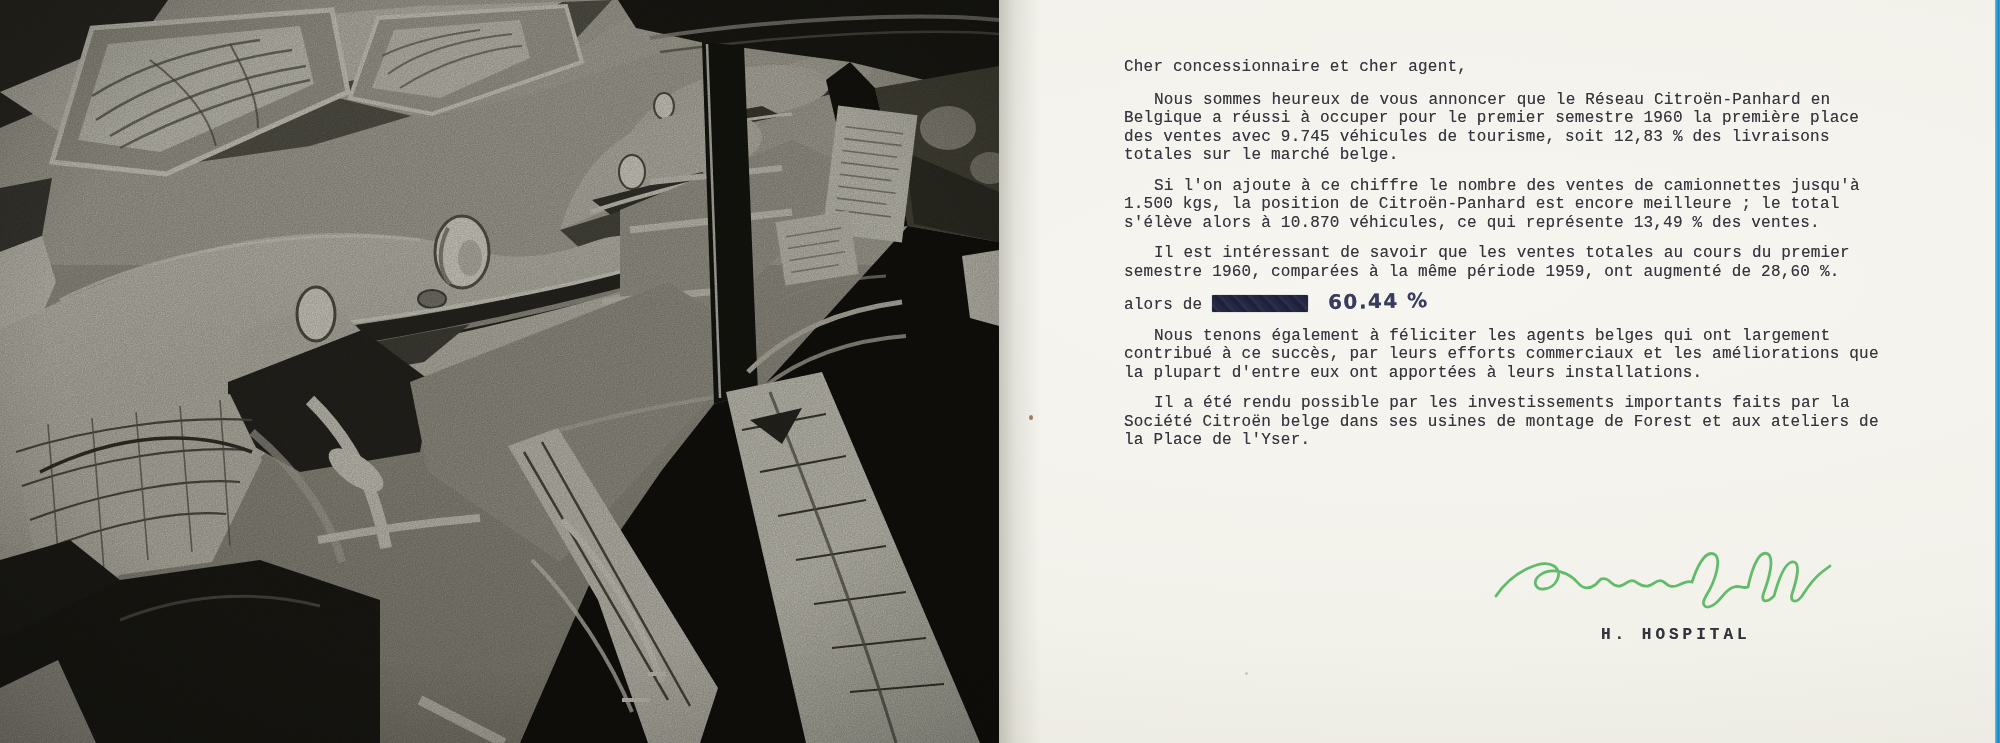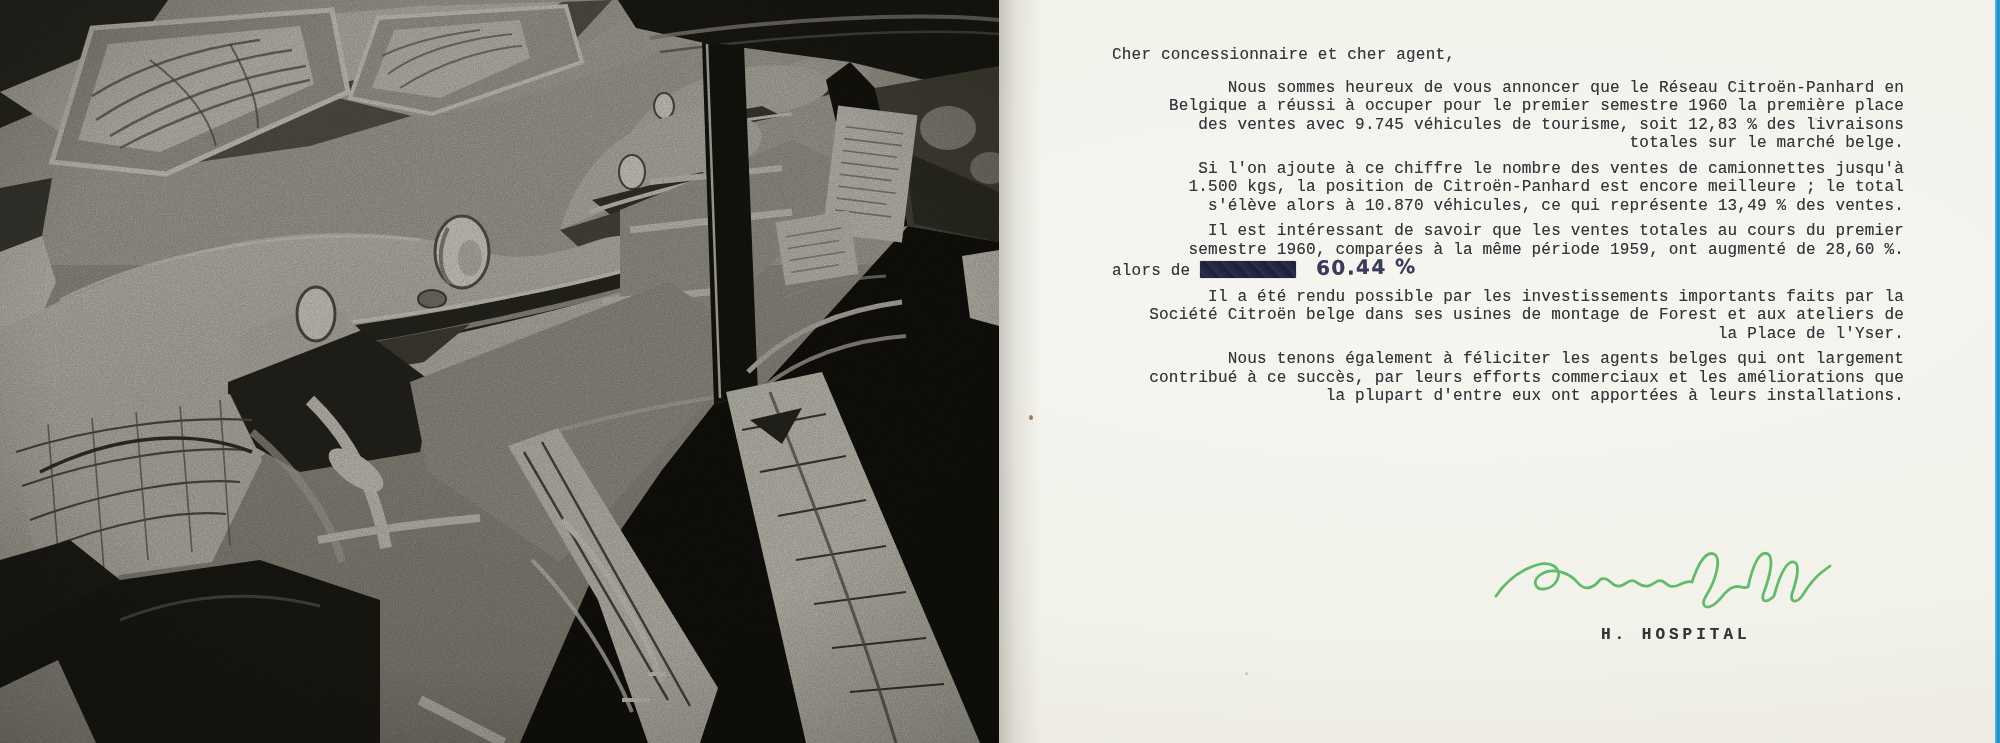--- a/index.html
+++ b/index.html
@@ -13,23 +13,23 @@
   .photo-page svg{display:block;width:100%;height:100%;}
   
   .gutter{position:absolute;left:999px;top:0;width:42px;height:743px;
     background:linear-gradient(to right, rgba(82,79,66,0.28), rgba(82,79,66,0.10) 40%, rgba(82,79,66,0) 100%);}
   
   .letter{
     position:absolute;left:1112px;top:46px;width:792px;
     font-size:16px;line-height:18.5px;letter-spacing:0.2px;
     color:#35353e;text-shadow:0 0 0.5px rgba(53,53,62,0.55);
   }
-  .letter p{margin:0;white-space:pre-line;}
+  .letter p{margin:12px;white-space:pre-line;}
   .greeting{margin-bottom:14px !important;}
-  .para{margin-top:7px !important;text-indent:30px;text-align:right;}
+  .para{margin-top:7px !important;text-indent:30px;}
   .cont-line{margin-top:0 !important;text-indent:0;}
   .first-line{margin-top:7px !important;text-indent:30px;}
   .redaction{
     display:inline-block;width:96px;height:17px;vertical-align:-3px;
     margin:0 8px 0 10px;border-radius:1px;
     background:repeating-linear-gradient(47deg,#1f2138 0 4px,#2b2d4a 4px 7px,#242642 7px 11px);
     box-shadow:0 0 1px rgba(31,33,56,0.8);
   }
   .handwritten{
     display:inline-block;position:relative;top:-1px;margin-left:12px;
@@ -224,26 +224,26 @@
     <p class="para">Nous sommes heureux de vous annoncer que le Réseau Citroën-Panhard en
 Belgique a réussi à occuper pour le premier semestre 1960 la première place
 des ventes avec 9.745 véhicules de tourisme, soit 12,83 % des livraisons
 totales sur le marché belge.</p>
     <p class="para">Si l'on ajoute à ce chiffre le nombre des ventes de camionnettes jusqu'à
 1.500 kgs, la position de Citroën-Panhard est encore meilleure ; le total
 s'élève alors à 10.870 véhicules, ce qui représente 13,49 % des ventes.</p>
     <p class="para">Il est intéressant de savoir que les ventes totales au cours du premier
 semestre 1960, comparées à la même période 1959, ont augmenté de 28,60 %.</p>
     <p class="cont-line"><span>alors de</span><span class="redaction"></span><span class="handwritten">60.44 %</span></p>
+    <p class="para">Nous tenons également à féliciter les agents belges qui ont largement
+contribué à ce succès, par leurs efforts commerciaux et les améliorations que
+la plupart d'entre eux ont apportées à leurs installations.</p>
     <p class="para">Il a été rendu possible par les investissements importants faits par la
 Société Citroën belge dans ses usines de montage de Forest et aux ateliers de
 la Place de l'Yser.</p>
-    <p class="para">Nous tenons également à féliciter les agents belges qui ont largement
-contribué à ce succès, par leurs efforts commerciaux et les améliorations que
-la plupart d'entre eux ont apportées à leurs installations.</p>
   </div>
 
   <svg class="signature" viewBox="0 0 348 82">
     <path d="M6,54 C22,30 52,16 64,24 C74,31 66,46 54,47 C45,48 42,39 50,33 C62,24 80,31 88,41 C93,47 99,47 105,43 C109,40 110,35 116,37 C122,39 122,45 130,44 C136,43 138,37 144,39 C149,41 150,45 158,44 C164,43 166,37 172,39 C177,41 178,46 186,44 C193,42 196,38 202,40 C206,28 214,8 224,12 C232,16 226,38 216,54 C210,64 216,69 226,61 C233,55 236,47 244,45 C250,43 252,47 258,45 C263,22 270,8 278,12 C284,16 280,34 274,50 C270,60 276,62 284,54 C289,36 296,18 304,20 C311,22 306,40 302,52 C300,60 306,62 312,54 C317,46 324,36 332,30 L340,24" fill="none" stroke="#58b763" stroke-width="2.8" stroke-linecap="round" opacity="0.95"></path>
   </svg>
 
   <div class="signatory">H. HOSPITAL</div>
 
   <div class="edge-blue"></div>
   <div class="speck s1"></div>

